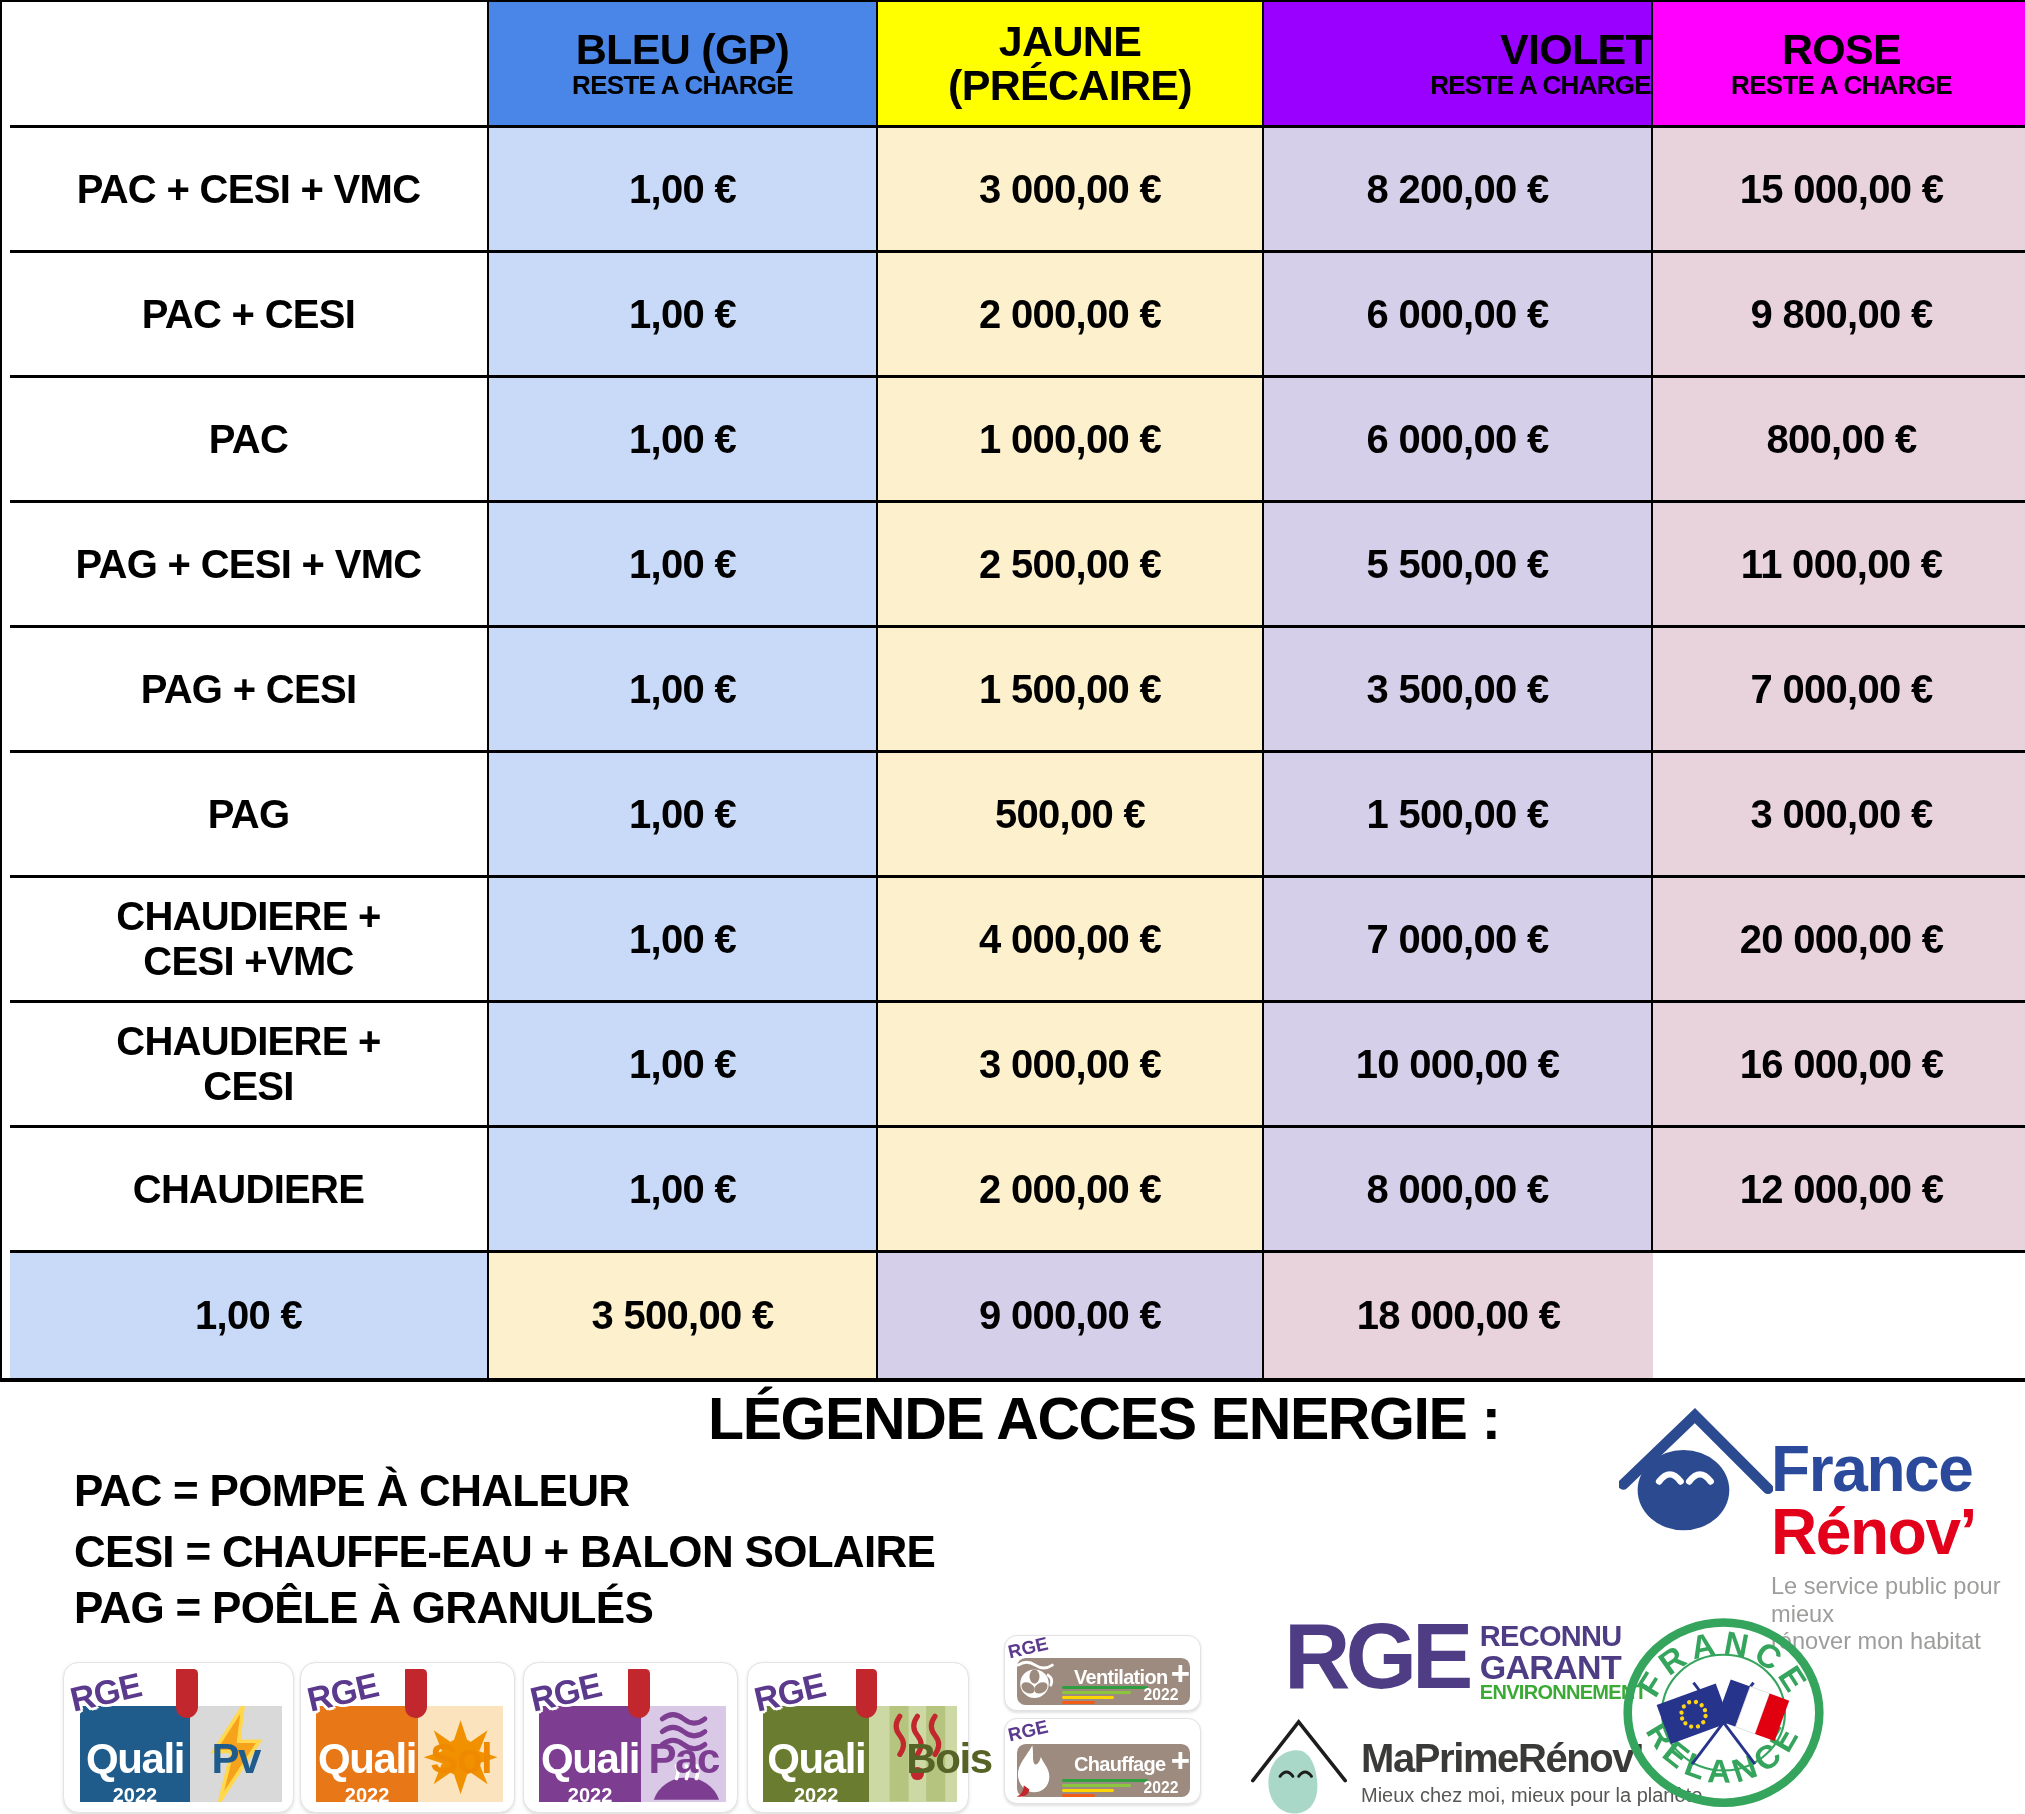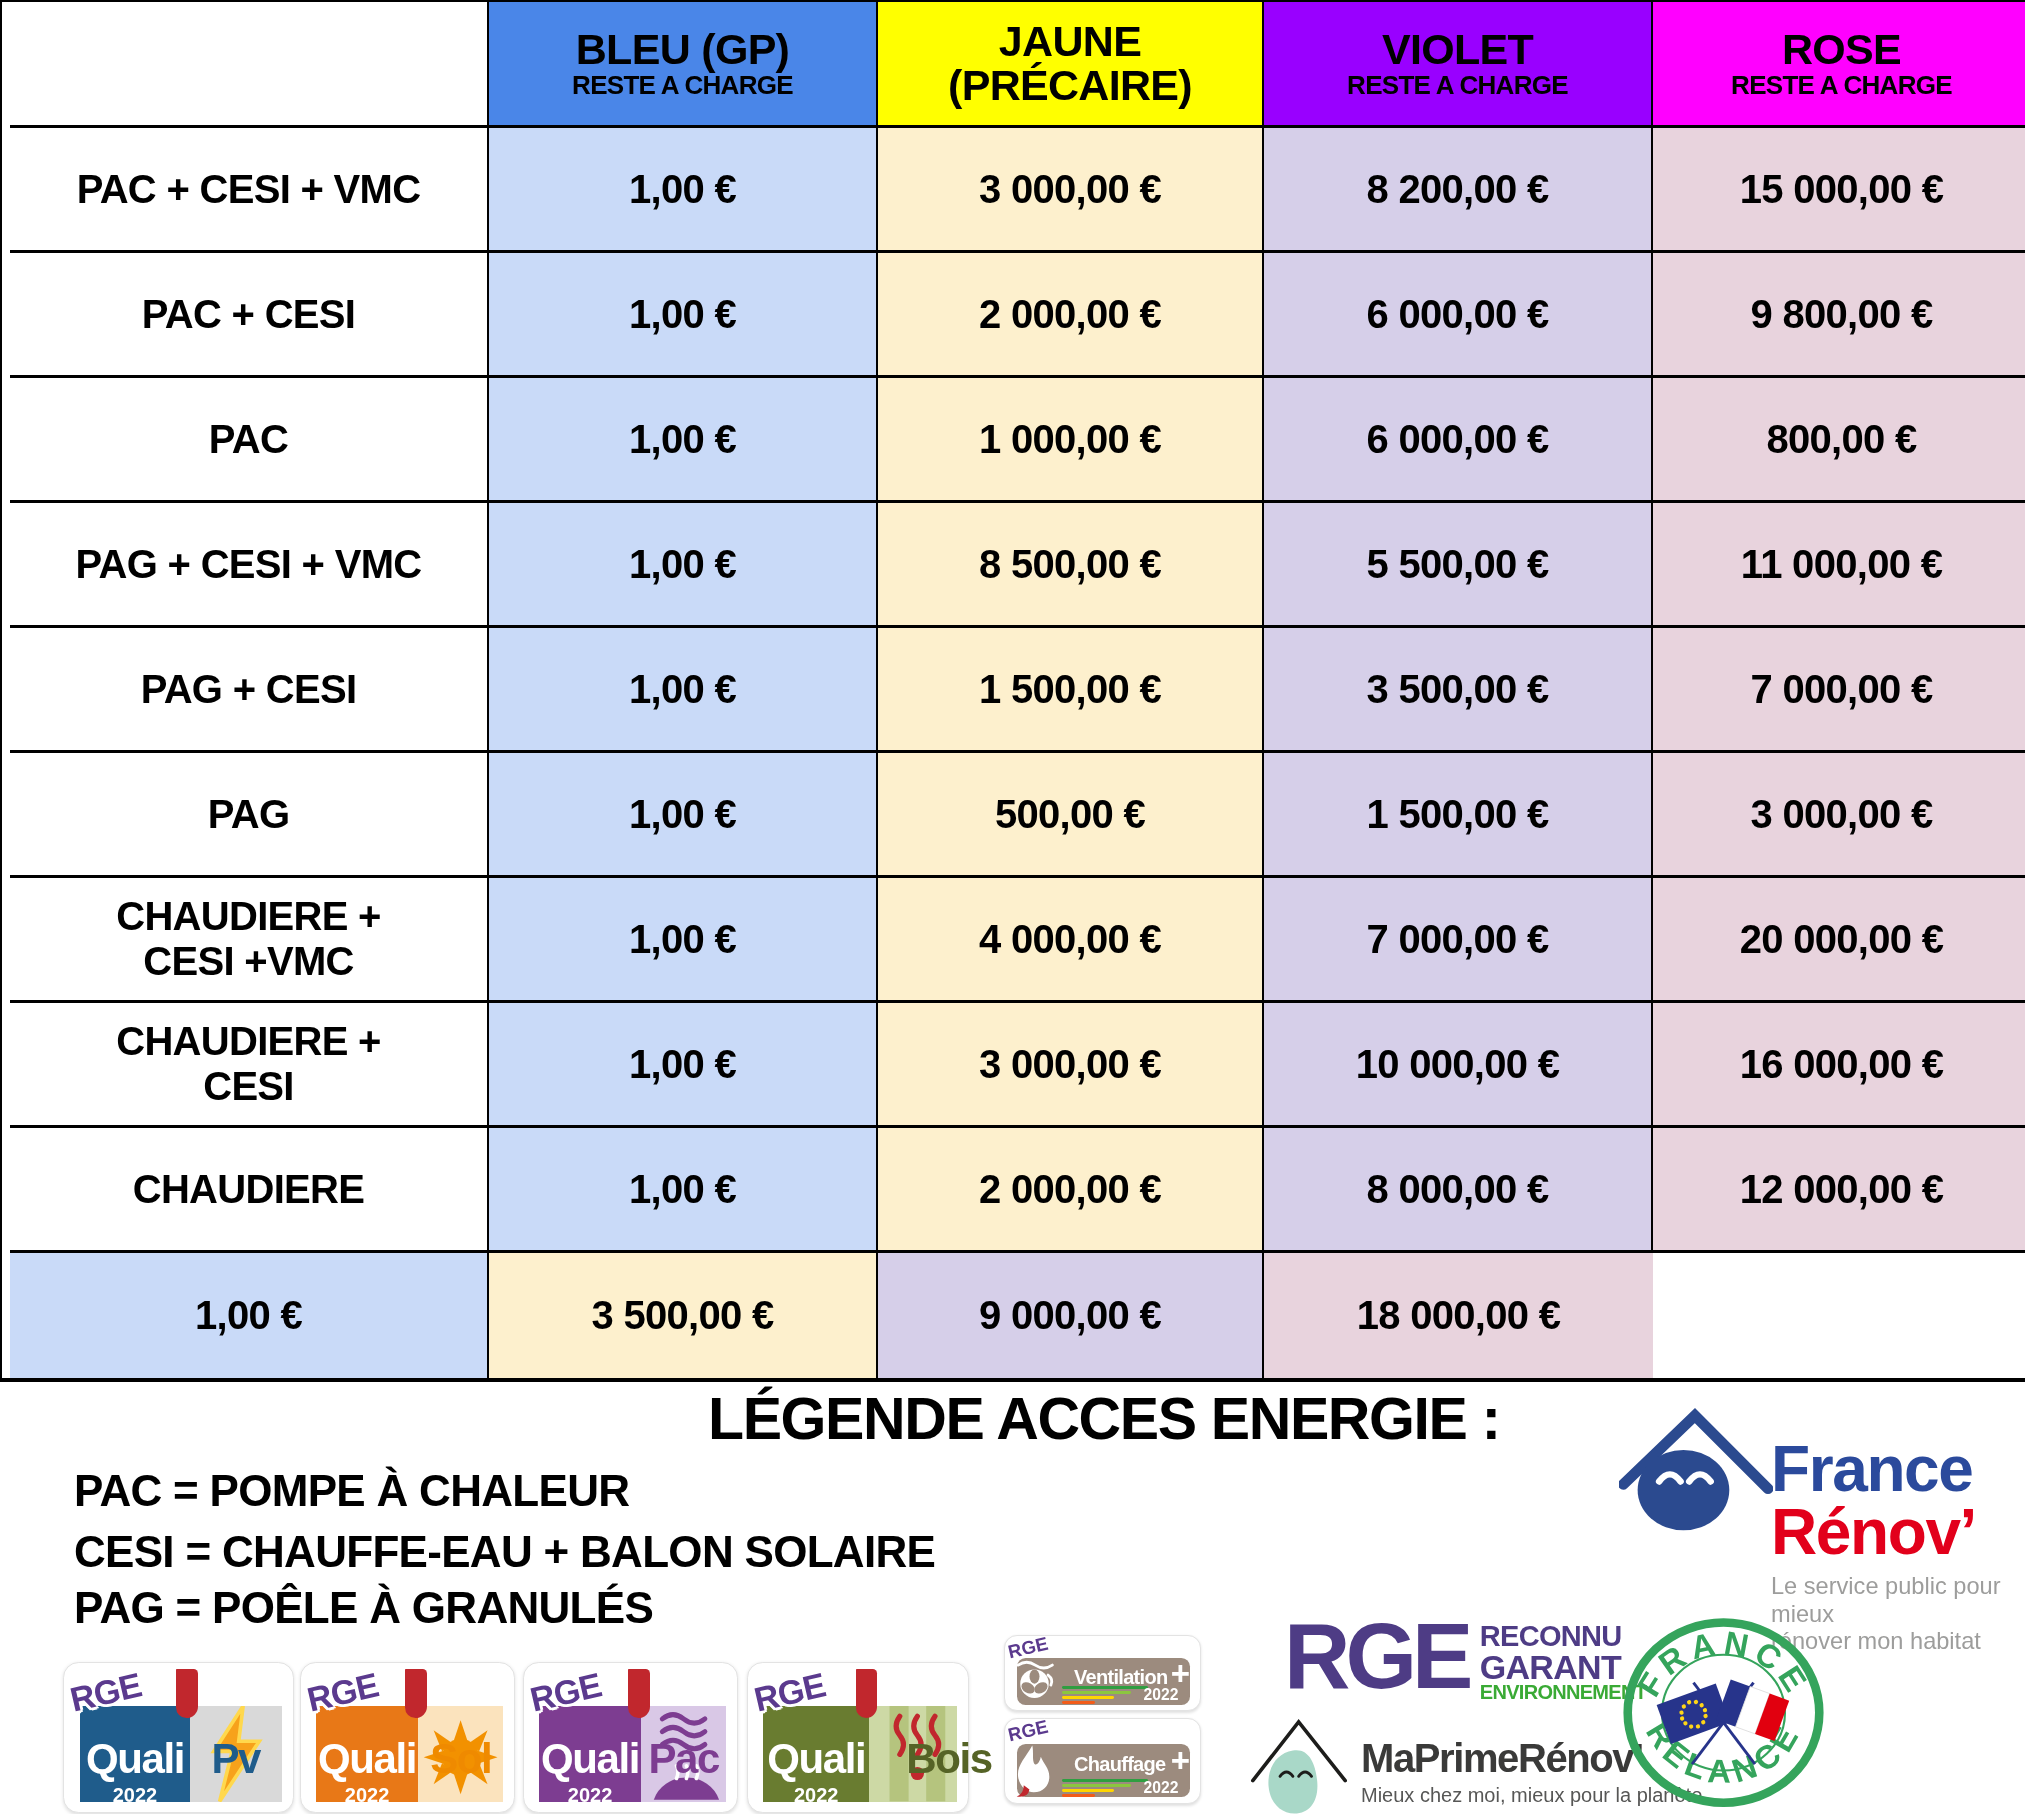--- a/index.html
+++ b/index.html
@@ -17,21 +17,21 @@
         display:flex;align-items:center;justify-content:center;text-align:center;
         font-weight:bold;letter-spacing:-0.7px;}
   .cell.lastc{border-right:none;}
   .cell.lastr{border-bottom:none;}
   .cell.hdr{flex-direction:column;line-height:1.02;}
   .hdr .t{font-size:43px;}
   .hdr .s{font-size:26px;}
   .hdr .s.big{font-size:43px;}
   .lbl{font-size:40px;line-height:1.12;white-space:pre-line;}
   .val{font-size:40px;}
-  .bg-b{background:#4a86e8;} .bg-j{background:#ffff00;} .bg-v{background:#9900ff;} .bg-r{background:#ff00ff;}
+  .bg-b{background:#4a86e8;} .bg-j{background:#ffff00;} .bg-v{background:#9900ff;align-items:flex-end;} .bg-r{background:#ff00ff;}
   .lb{background:#c9daf8;} .lj{background:#fdf0cd;} .lv{background:#d6cfe9;} .lr{background:#e8d3dd;}
 
   
   .legend-title{position:absolute;left:708px;top:1385px;font-size:59px;font-weight:bold;letter-spacing:-1.4px;}
   .legend-item{position:absolute;left:74px;font-size:44px;font-weight:bold;letter-spacing:-0.7px;}
   .li0{top:1466px;} .li1{top:1527px;} .li2{top:1583px;}
 
   
   .france-renov{position:absolute;left:1619px;top:1404px;width:401px;height:236px;}
   .fr-text{position:absolute;left:152px;top:34px;line-height:0.98;}
@@ -130,21 +130,21 @@
     <div class="cell val lr lastc">9 800,00 €</div>
 
     <div class="cell lbl">PAC</div>
     <div class="cell val lb">1,00 €</div>
     <div class="cell val lj">1 000,00 €</div>
     <div class="cell val lv">6 000,00 €</div>
     <div class="cell val lr lastc">800,00 €</div>
 
     <div class="cell lbl">PAG + CESI + VMC</div>
     <div class="cell val lb">1,00 €</div>
-    <div class="cell val lj">8 500,00 €</div>
+    <div class="cell val lj">2 500,00 €</div>
     <div class="cell val lv">5 500,00 €</div>
     <div class="cell val lr lastc">11 000,00 €</div>
 
     <div class="cell lbl">PAG + CESI</div>
     <div class="cell val lb">1,00 €</div>
     <div class="cell val lj">1 500,00 €</div>
     <div class="cell val lv">3 500,00 €</div>
     <div class="cell val lr lastc">7 000,00 €</div>
 
     <div class="cell lbl">PAG</div>

